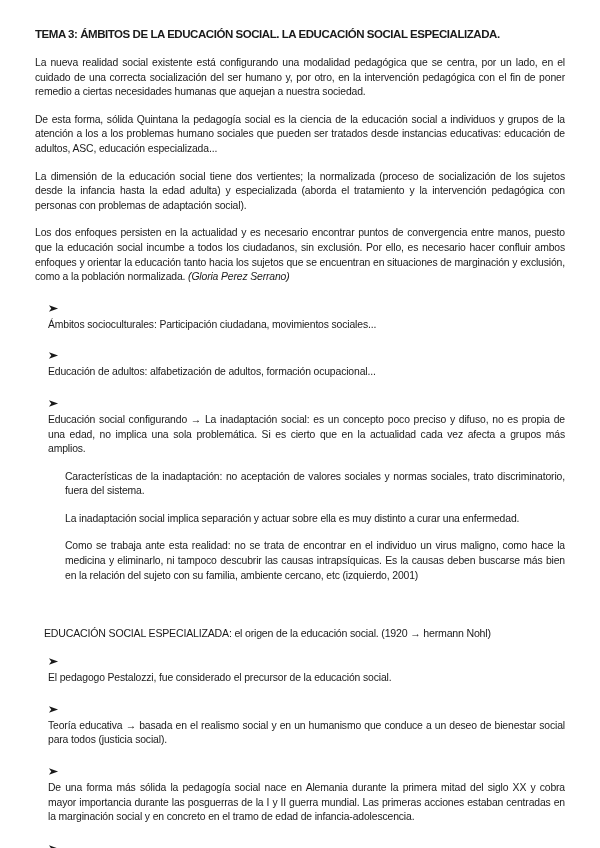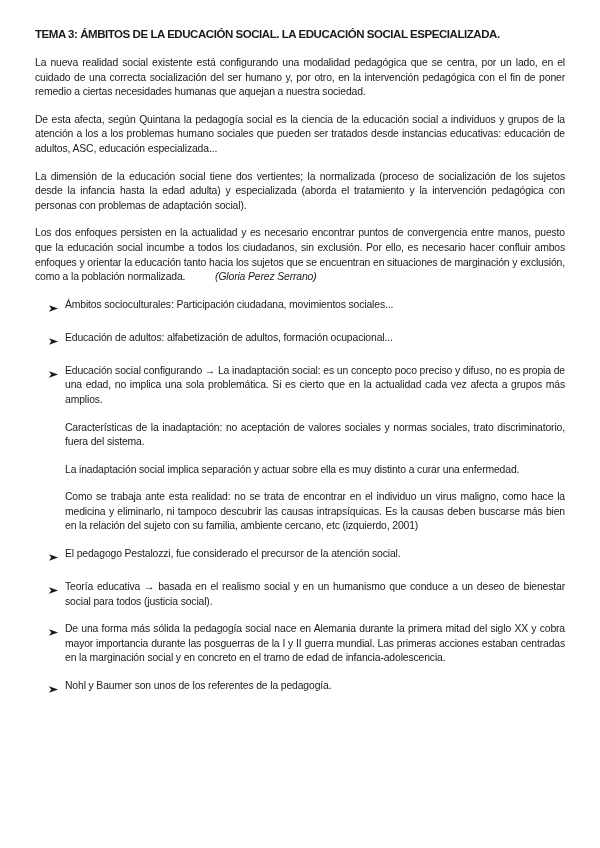--- a/index.html
+++ b/index.html
@@ -15,38 +15,38 @@
   }
   .para{
     font-size:10.4px;letter-spacing:-0.14px;line-height:14.6px;
     text-align:justify;margin:0 0 13px 0;
   }
   .section-heading{
     font-size:10.6px;font-weight:bold;letter-spacing:-0.2px;
     margin:36px 0 12px 0;white-space:nowrap;
   }
   .section-heading.indented{margin-left:9px;margin-top:44px;}
-  .bullet-item{display:flex;margin:0 0 13px 13px;}
+  .bullet-item{display:flex;margin:0 0 13px 13px;flex-direction:column;}
   .bullet-marker{flex:0 0 17px;width:17px;padding-top:2px;}
   .bullet-text{
     flex:1;font-size:10.4px;letter-spacing:-0.14px;line-height:14.6px;
     text-align:justify;
   }
   .sub{margin-left:30px;}
   .b{font-weight:normal;}
-  .i{font-style:italic;margin-left:27px;}
+  .i{font-style:italic;}
 </style>
 </head>
 <body>
 
 <div class="page">
   <h1 class="doc-title">TEMA 3: ÁMBITOS DE LA EDUCACIÓN SOCIAL. LA EDUCACIÓN SOCIAL ESPECIALIZADA.</h1>
   <div id="doc-body">
       <p class="para"><span class="b">La nueva realidad social</span><span> existente está configurando una modalidad pedagógica que se centra, por un lado, en el cuidado de una </span><span class="b">correcta socialización del ser humano</span><span> y, por otro, en la </span><span class="b">intervención pedagógica con el fin de poner remedio a ciertas necesidades humanas</span><span> que aquejan a nuestra sociedad.</span></p>
-      <p class="para"><span>De esta afecta, según </span><span class="b">Quintana</span><span> la pedagogía social es la ciencia de la educación social a individuos y grupos de la atención a los a los problemas humano sociales que pueden ser tratados desde instancias educativas: educación de adultos, ASC, educación especializada...</span></p>
+      <p class="para"><span>De esta forma, sólida </span><span class="b">Quintana</span><span> la pedagogía social es la ciencia de la educación social a individuos y grupos de la atención a los a los problemas humano sociales que pueden ser tratados desde instancias educativas: educación de adultos, ASC, educación especializada...</span></p>
       <p class="para"><span>La dimensión de la educación social tiene </span><span class="b">dos vertientes;</span><span> la </span><span class="b">normalizada</span><span> (proceso de socialización de los sujetos desde la infancia hasta la edad adulta) y </span><span class="b">especializada</span><span> (aborda el tratamiento y la intervención pedagógica con personas con problemas de adaptación social).</span></p>
       <p class="para"><span>Los dos enfoques persisten en la actualidad y es necesario encontrar puntos de convergencia entre manos, puesto que la educación social incumbe a todos los ciudadanos, sin exclusión. Por ello, es </span><span class="b">necesario hacer confluir ambos enfoques</span><span> y orientar la educación tanto hacia los sujetos que se encuentran en situaciones de marginación y exclusión, como a la población normalizada. </span><span class="i">(Gloria Perez Serrano)</span></p>
       <div class="bullet-item">
         <span class="bullet-marker"><svg width="11" height="11" viewBox="0 0 12 12" aria-hidden="true">
             <polygon points="1,2.5 11,6 1,9.5 3.6,6" fill="#1a1a1a"></polygon>
           </svg></span>
         <span class="bullet-text"><span class="b">Ámbitos socioculturales:</span><span> Participación ciudadana, movimientos sociales...</span></span>
       </div>
       <div class="bullet-item">
         <span class="bullet-marker"><svg width="11" height="11" viewBox="0 0 12 12" aria-hidden="true">
@@ -56,25 +56,26 @@
       </div>
       <div class="bullet-item">
         <span class="bullet-marker"><svg width="11" height="11" viewBox="0 0 12 12" aria-hidden="true">
             <polygon points="1,2.5 11,6 1,9.5 3.6,6" fill="#1a1a1a"></polygon>
           </svg></span>
         <span class="bullet-text"><span class="b">Educación social configurando</span><span> → La </span><span class="b">inadaptación social</span><span>: es un concepto poco preciso y difuso, no es propia de una edad, no implica una sola problemática. Si es cierto que en la actualidad cada vez afecta a grupos más amplios.</span></span>
       </div>
       <p class="para sub"><span class="b">Características de la inadaptación:</span><span> no aceptación de valores sociales y normas sociales, trato discriminatorio, fuera del sistema.</span></p>
       <p class="para sub"><span>La inadaptación social implica separación y actuar sobre ella es muy distinto a curar una enfermedad.</span></p>
       <p class="para sub"><span class="b">Como se trabaja ante esta realidad</span><span>: no se trata de encontrar en el individuo un virus maligno, como hace la medicina y eliminarlo, ni tampoco descubrir las causas intrapsíquicas. Es la causas deben buscarse más bien en la relación del sujeto con su familia, ambiente cercano, etc (izquierdo, 2001)</span></p>
+      <h2 class="section-heading indented"><span class="b">EDUCACIÓN SOCIAL ESPECIALIZADA: el origen de la educación social.  (1920 → hermann Nohl)</span></h2>
       <div class="bullet-item">
         <span class="bullet-marker"><svg width="11" height="11" viewBox="0 0 12 12" aria-hidden="true">
             <polygon points="1,2.5 11,6 1,9.5 3.6,6" fill="#1a1a1a"></polygon>
           </svg></span>
-        <span class="bullet-text"><span>El pedagogo </span><span class="b">Pestalozzi</span><span>, fue considerado el precursor de la atención social.</span></span>
+        <span class="bullet-text"><span>El pedagogo </span><span class="b">Pestalozzi</span><span>, fue considerado el precursor de la educación social.</span></span>
       </div>
       <div class="bullet-item">
         <span class="bullet-marker"><svg width="11" height="11" viewBox="0 0 12 12" aria-hidden="true">
             <polygon points="1,2.5 11,6 1,9.5 3.6,6" fill="#1a1a1a"></polygon>
           </svg></span>
         <span class="bullet-text"><span class="b">Teoría educativa</span><span> → basada en el realismo social y en un humanismo que conduce a un deseo de bienestar social para todos (justicia social).</span></span>
       </div>
       <div class="bullet-item">
         <span class="bullet-marker"><svg width="11" height="11" viewBox="0 0 12 12" aria-hidden="true">
             <polygon points="1,2.5 11,6 1,9.5 3.6,6" fill="#1a1a1a"></polygon>

